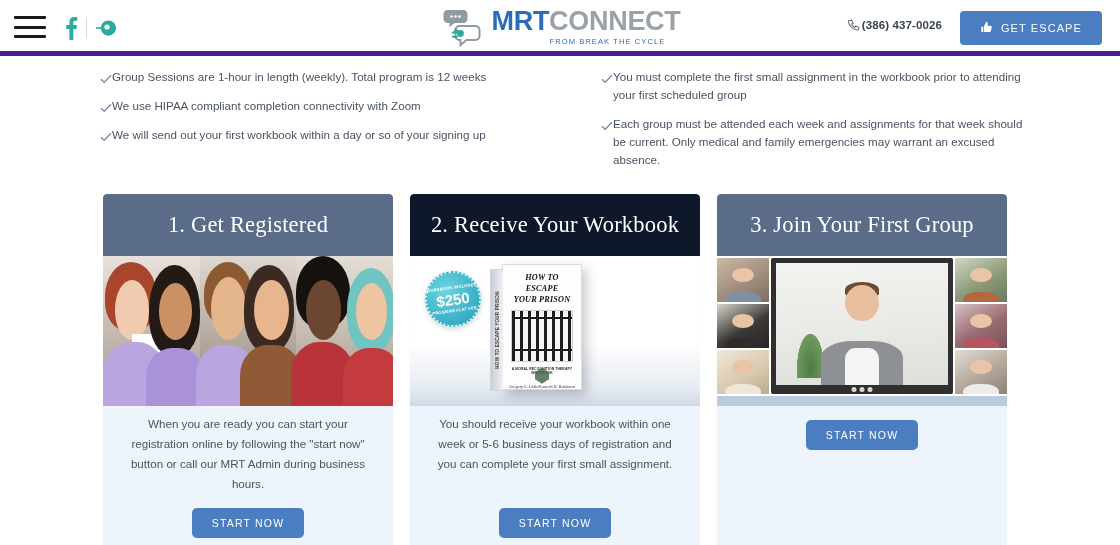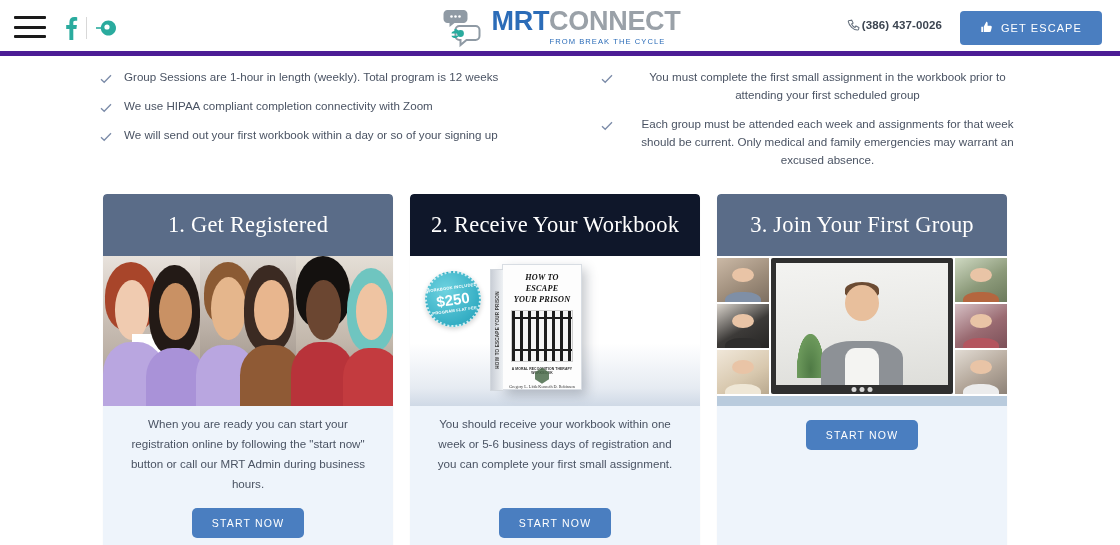--- a/index.html
+++ b/index.html
@@ -62,21 +62,21 @@
     cursor: pointer;
   }
 
   
   .bullets {
     display: flex;
     padding: 12px 90px 0 100px;
     gap: 72px;
   }
   .bullet-col { flex: 1; }
-  .bullet-row { display: flex; gap: 12px; margin-bottom: 11px; text-align: center; }
+  .bullet-row { display: flex; gap: 0; margin-bottom: 11px; }
   .check {
     flex: 0 0 auto; width: 12px; height: 12px; margin-top: 3px;
     color: #7b8ba8;
   }
   .bullet-text {
     font-size: 11.6px; color: #4a5363; line-height: 1.55;
     letter-spacing: 0.01px;
   }
 
   

